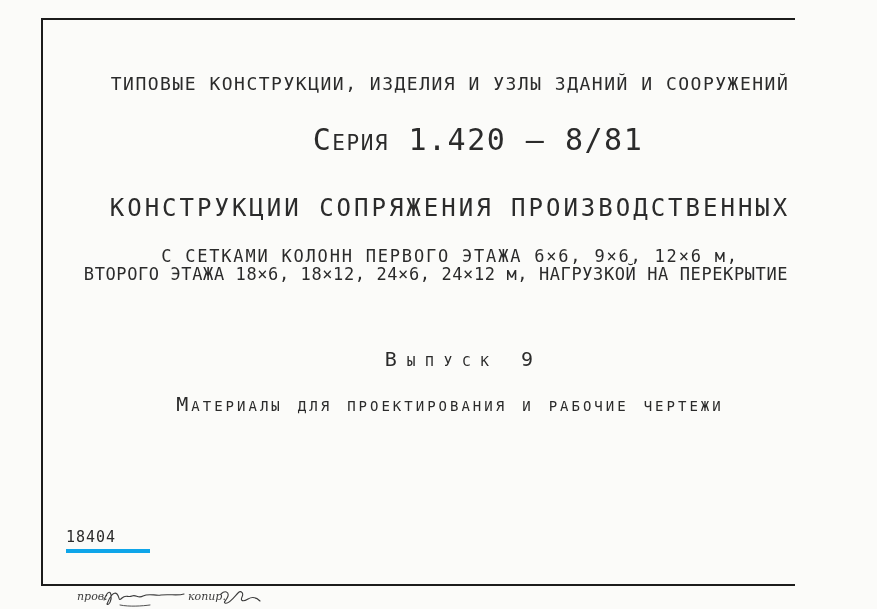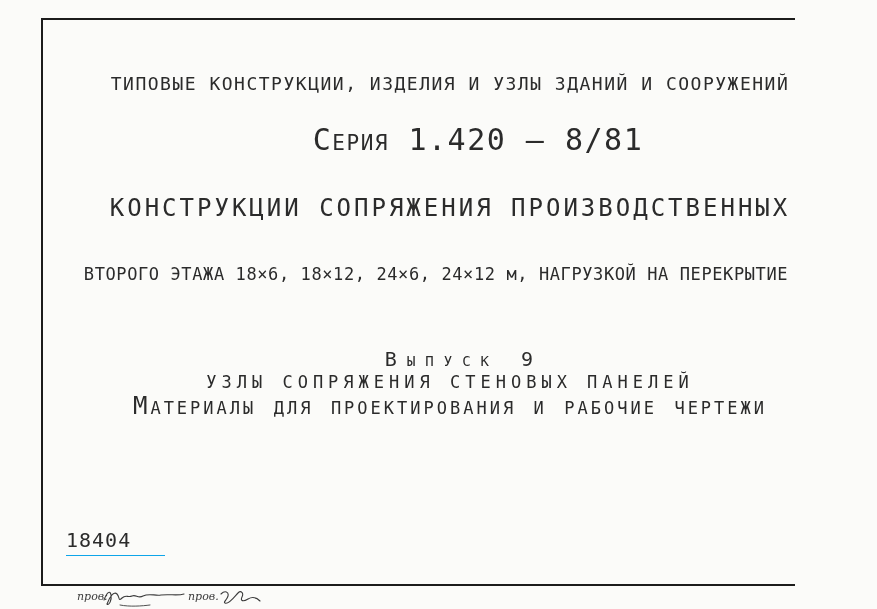--- a/index.html
+++ b/index.html
@@ -25,25 +25,25 @@
   .l-seria   { top:122px; font-size:30px; letter-spacing:1.5px;
                font-variant:small-caps; transform:translateX(28px); }
   .l-title1  { top:194px; font-size:24px; letter-spacing:3px; }
   .l-title2  { top:219px; font-size:24px; letter-spacing:3px; }
   .l-spec1   { top:246px; font-size:17px; letter-spacing:1.8px; }
   .l-spec2   { top:264px; font-size:17px; letter-spacing:0.6px; transform:translateX(-14px);text-align:center; }
   .l-spec3   { top:282px; font-size:17px; letter-spacing:2.2px; transform:translateX(-14px); }
   .l-vypusk  { top:347px; font-size:20px; letter-spacing:10px;
                font-variant:small-caps; transform:translateX(14px); }
   .l-uzly    { top:372px; font-size:17px; letter-spacing:5px; }
-  .l-mat     { top:392px; font-size:24px; letter-spacing:3px; font-variant:small-caps; }
+  .l-mat     { top:392px; font-size:20px; letter-spacing:3px; font-variant:small-caps; }
   .doc-number {
     position:absolute; left:66px; top:528px;
-    font-size:20px; letter-spacing:1px;
-    border-bottom:1px solid #0ea5e9;
+    font-size:15px; letter-spacing:1px;
+    border-bottom:4px solid #0ea5e9;
     padding:0 34px 3px 0;
   }
   .sign-row {
     position:absolute; left:0; top:586px; width:877px; height:23px;
     font-family:"DejaVu Serif", serif; font-style:italic;
     font-size:11px; color:#3c3c3c;
   }
   .hw-label { position:absolute; top:4px; }
   .hw-checked { left:77px; }
   .hw-copied  { left:188px; }
@@ -64,41 +64,41 @@
   <div class="frame"></div>
   <div class="edge-line"></div>
 
   <div class="tline l-header">ТИПОВЫЕ КОНСТРУКЦИИ, ИЗДЕЛИЯ И УЗЛЫ ЗДАНИЙ И СООРУЖЕНИЙ</div>
 
   <div class="tline l-seria">Серия 1.420 – 8/81</div>
 
   <div class="tline l-title1">КОНСТРУКЦИИ СОПРЯЖЕНИЯ ПРОИЗВОДСТВЕННЫХ</div>
 
 
+  <div class="tline l-spec1">С СЕТКАМИ КОЛОНН ПЕРВОГО ЭТАЖА 6×6, 9×6, 12×6 м,</div>
 
   <div class="tline l-spec2">ВТОРОГО ЭТАЖА 18×6, 18×12, 24×6, 24×12 м, НАГРУЗКОЙ НА ПЕРЕКРЫТИЕ</div>
 
 
   <div class="tline l-vypusk">Выпуск 9</div>
 
-  <div class="tline l-uzly">УЗЛЫ СОПРЯЖЕНИЯ СТЕНОВЫХ ПАНЕЛЕЙ</div>
 
   <div class="tline l-mat">Материалы для проектирования и рабочие чертежи</div>
 
   <div class="doc-number">18404</div>
 
   <div class="watermark">gbi22.ru</div>
 
   <div class="sign-row">
     <span class="hw-label hw-checked">пров:</span>
     <svg class="sig sig-1" width="92" height="22" viewBox="0 0 92 22">
       <path d="M4,14 C7,6 10,4 11,9 C12,14 9,20 7,18 C10,10 14,5 17,8 C20,11 18,16 22,12
                C26,8 28,12 32,10 C36,8 38,13 43,10 C49,7 55,10 61,9 C70,8 78,10 84,8" fill="none" stroke="#3c3c3c" stroke-width="1.1" stroke-linecap="round"></path>
       <path d="M20,19 C30,21 42,20 50,19" fill="none" stroke="#3c3c3c" stroke-width="0.9" stroke-linecap="round"></path>
     </svg>
-    <span class="hw-label hw-copied">пров.</span>
+    <span class="hw-label hw-copied">копир.</span>
     <svg class="sig sig-2" width="48" height="22" viewBox="0 0 48 22">
       <path d="M6,8 C10,4 14,6 13,10 C12,14 8,16 10,17 C14,19 20,10 23,7 C26,4 29,7 27,11
                C25,15 28,16 33,13 C38,10 42,12 45,15" fill="none" stroke="#3c3c3c" stroke-width="1.1" stroke-linecap="round"></path>
     </svg>
   </div>
 
 </div>
 
 </body></html>

